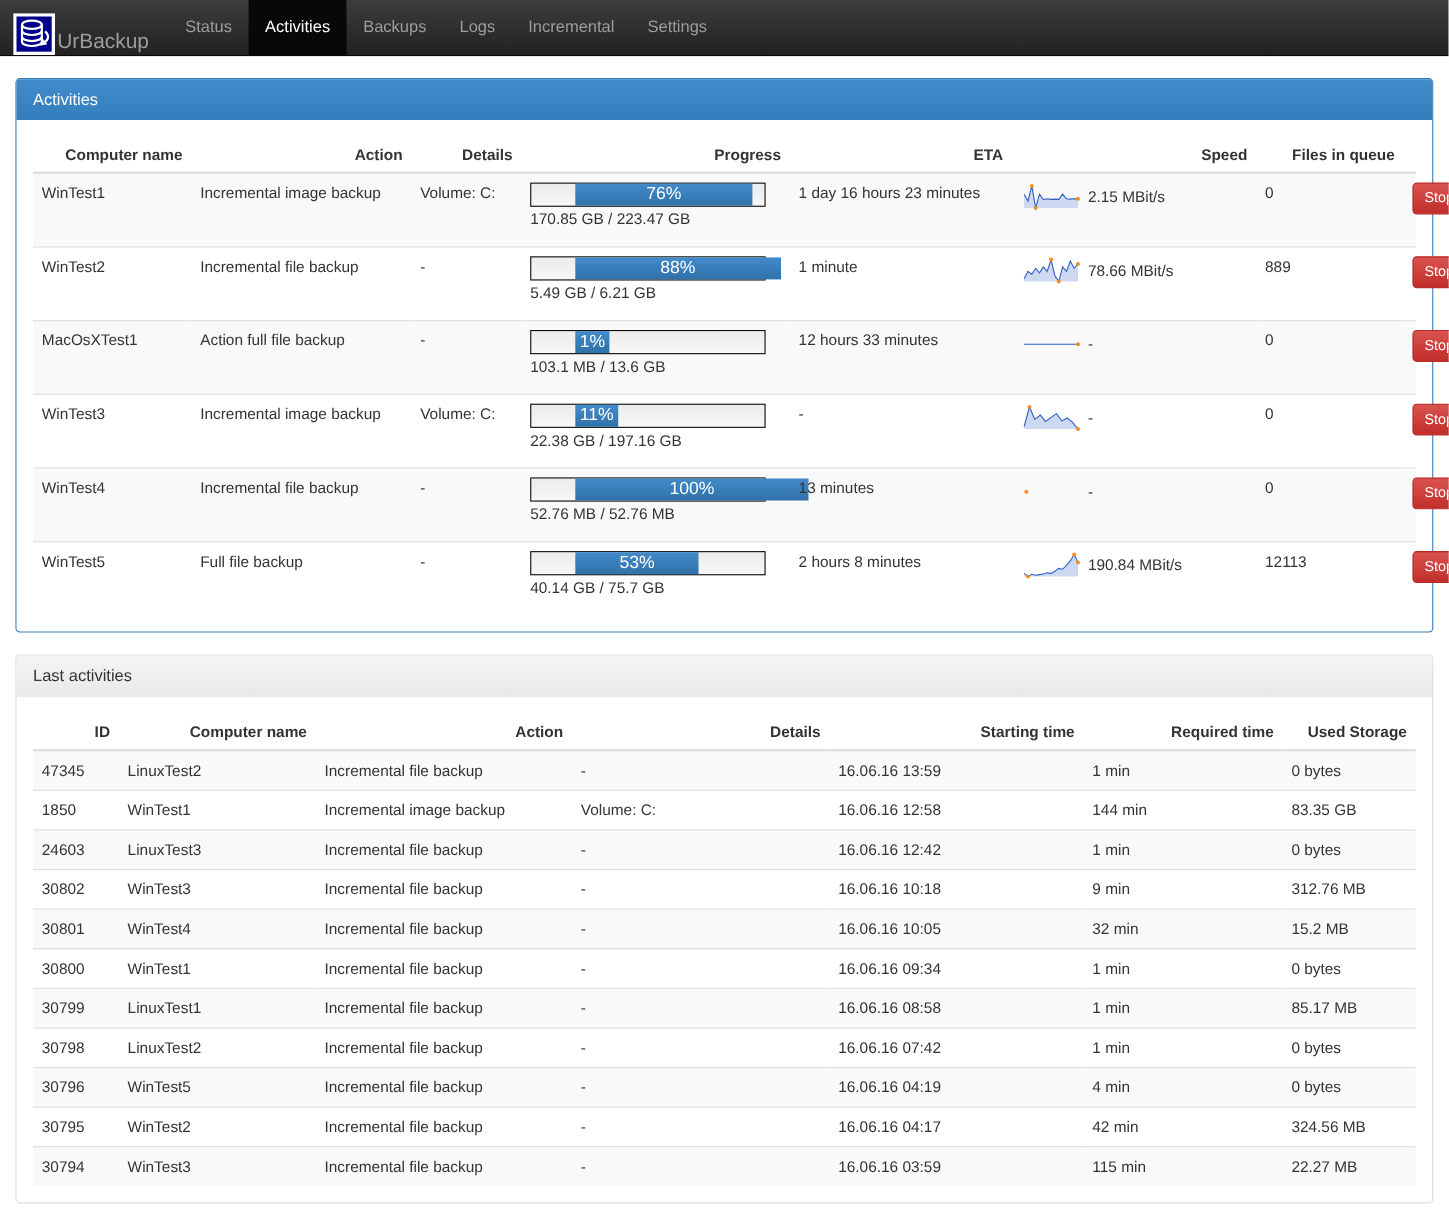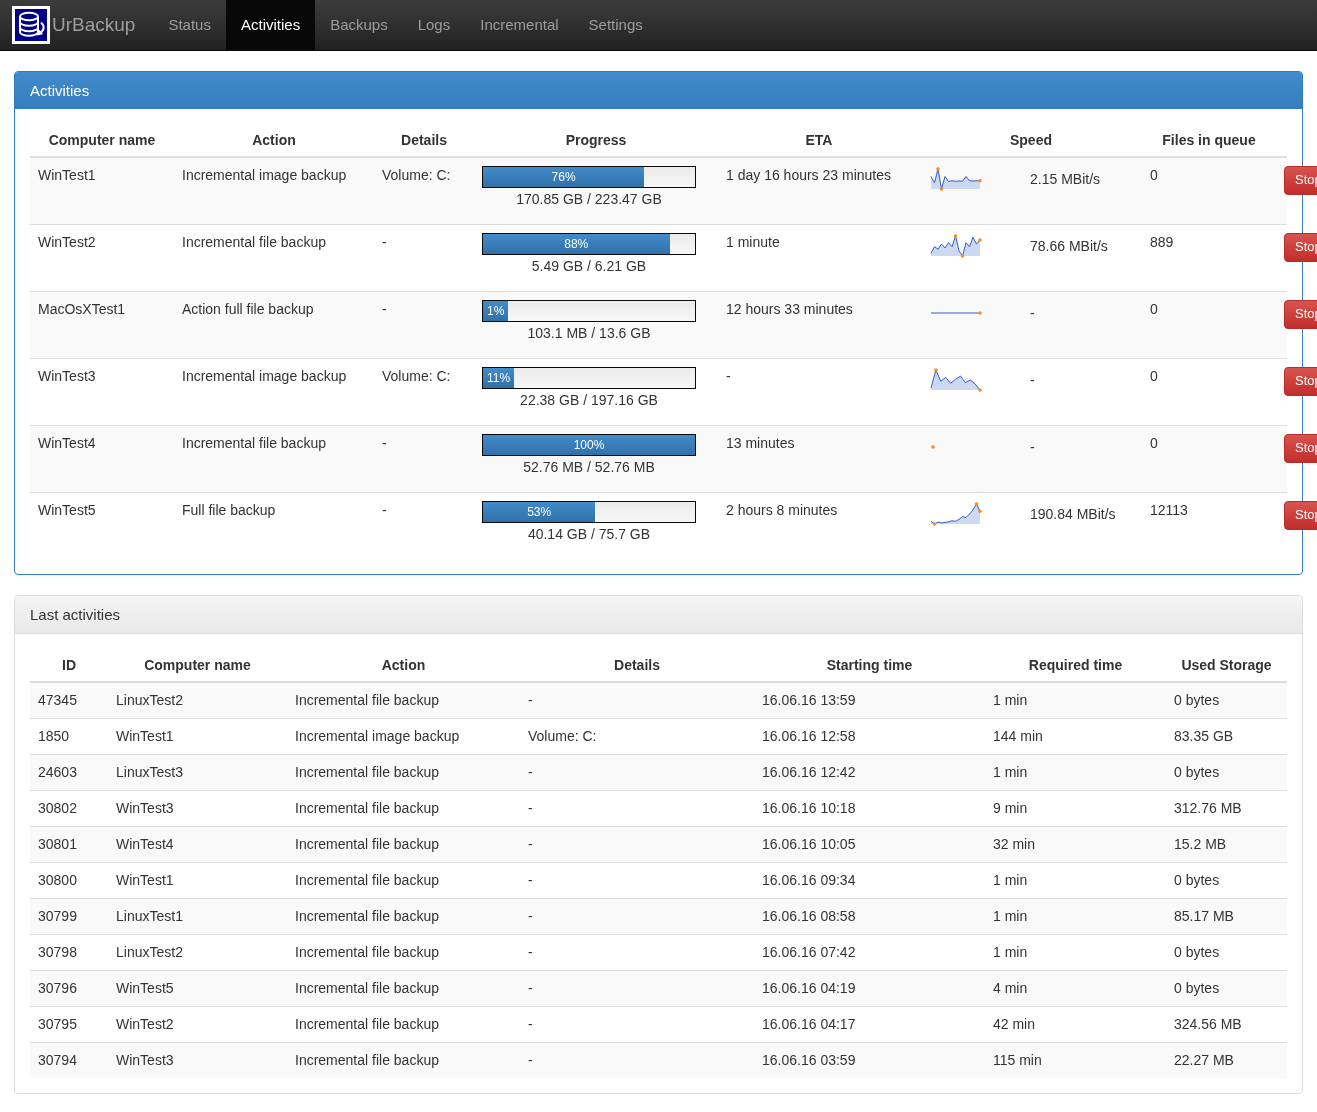--- a/index.html
+++ b/index.html
@@ -3,57 +3,57 @@
 <meta charset="utf-8">
 <style>
   html,body{margin:0;padding:0;}
   body{
     width:1317px;height:1112px;overflow:hidden;background:#fff;
     font-family:"Liberation Sans",sans-serif;font-size:14px;color:#333;
   }
   
   .navbar{height:50px;background:linear-gradient(#3c3c3c,#222);border-bottom:1px solid #090909;
           display:flex;align-items:stretch;}
-  .brand{display:flex;align-items:center;padding:0 10px 0 12px;cursor:pointer;}
+  .brand{display:flex;align-items:flex-end;padding:0 10px 0 12px;cursor:pointer;}
   .brand-logo{width:38px;height:38px;display:block;}
   .brand-title{color:#9d9d9d;font-size:19px;margin-left:2px;}
   .nav{display:flex;list-style:none;margin:0 0 0 8px;padding:0;}
   .nav-item{color:#9d9d9d;padding:15px;line-height:20px;font-size:15px;cursor:pointer;}
   .nav-item.active{background:#080808;color:#fff;}
   
   .panel{margin:20px 14px;border:1px solid;border-radius:4px;}
   .panel-heading{padding:10px 15px;font-size:15px;border-radius:3px 3px 0 0;}
   .panel-primary{border-color:#357ebd;}
   .panel-primary .panel-heading{background:linear-gradient(#428bca,#357ebd);color:#fff;}
   .panel-default{border-color:#ddd;}
   .panel-default .panel-heading{background:linear-gradient(#f5f5f5,#e8e8e8);color:#333;border-bottom:1px solid #ddd;}
   .panel-body{padding:15px;}
   
   table{width:100%;border-collapse:collapse;table-layout:fixed;}
-  th{text-align:center;font-weight:bold;padding:8px;border-bottom:2px solid #ddd;vertical-align:bottom;}
+  th{text-align:right;font-weight:bold;padding:8px;border-bottom:2px solid #ddd;vertical-align:bottom;}
   td{padding:8px;border-top:1px solid #ddd;vertical-align:top;line-height:19px;}
   tbody tr:nth-child(odd){background:#f9f9f9;}
   
   .act .c1{width:128px;} .act .c2{width:184px;} .act .c3{width:84px;}
   .act .c4{width:228px;} .act .c5{width:186px;margin-left:27px;} .act .c6{width:206px;}
   .act .c7{width:118px;} .act .c8{text-align:right;white-space:nowrap;}
   .act td{height:50px;}
   
   .last .c1{width:62px;} .last .c2{width:163px;} .last .c3{width:217px;}
   .last .c4{width:218px;} .last .c5{width:215px;} .last .c6{width:165px;}
   
   .pbar{width:212px;height:20px;border:1px solid #0a0a0a;background:linear-gradient(#ebebeb,#f7f7f7);}
   .pfill{height:100%;min-width:max-content;background:linear-gradient(#428bca,#3071a9);
-         color:#fff;font-size:12px;display:flex;align-items:flex-end;justify-content:center;
-         padding:0 4px;box-sizing:border-box;}
+         color:#fff;font-size:16px;display:flex;align-items:flex-start;justify-content:center;
+         padding:0 4px;box-sizing:border-box;margin-left:40px;}
   .pfill.done{padding:0;}
-  .psize{width:214px;text-align:center;margin-top:2px;}
+  .psize{width:214px;text-align:left;margin-top:2px;}
   
   .spark{display:inline-block;width:55px;height:26px;vertical-align:middle;margin-right:6px;}
-  .speedtxt{vertical-align:middle;margin-left:41px;}
+  .speedtxt{vertical-align:middle;}
   
   .btn{display:inline-block;padding:4px 10px;font-size:13px;line-height:1.45;border-radius:4px;
        border:1px solid;cursor:pointer;font-family:"Liberation Sans",sans-serif;}
   .btn-danger{background:linear-gradient(#d9534f,#c12e2a);border-color:#b92c28;color:#fff;}
 </style>
 </head>
 <body>
 
 <div class="navbar">
   <div class="brand">

